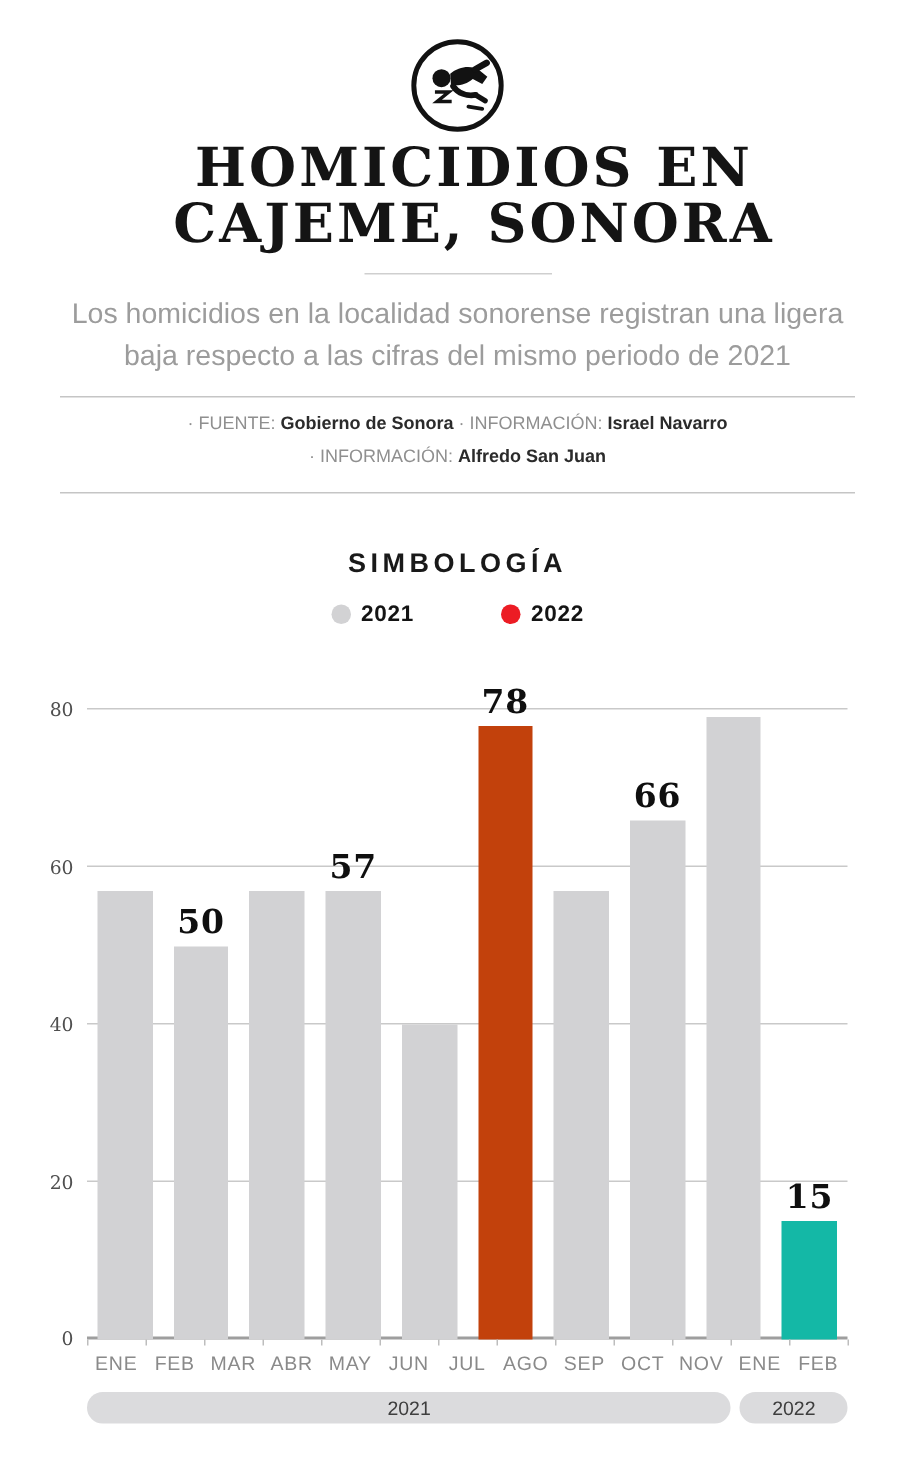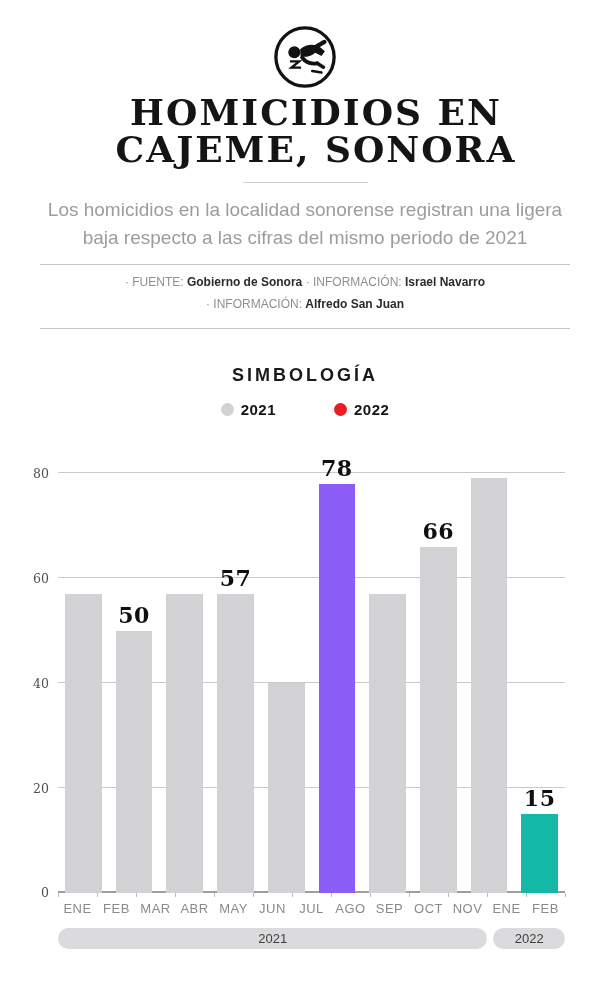--- a/index.html
+++ b/index.html
@@ -131,21 +131,21 @@
       <div class="bars">
         <div class="bar" style="height: 71.25%; background: rgb(210, 210, 212);"></div>
         <div class="bar" style="height: 62.5%; background: rgb(210, 210, 212);">
           <span class="bar-label">50</span>
         </div>
         <div class="bar" style="height: 71.25%; background: rgb(210, 210, 212);"></div>
         <div class="bar" style="height: 71.25%; background: rgb(210, 210, 212);">
           <span class="bar-label">57</span>
         </div>
         <div class="bar" style="height: 50%; background: rgb(210, 210, 212);"></div>
-        <div class="bar" style="height: 97.5%; background: #8b5cf6;">
+        <div class="bar" style="height: 97.5%; background: #c2410c;">
           <span class="bar-label">78</span>
         </div>
         <div class="bar" style="height: 71.25%; background: rgb(210, 210, 212);"></div>
         <div class="bar" style="height: 82.5%; background: rgb(210, 210, 212);">
           <span class="bar-label">66</span>
         </div>
         <div class="bar" style="height: 98.75%; background: rgb(210, 210, 212);"></div>
         <div class="bar" style="height: 18.75%; background: #14b8a6;">
           <span class="bar-label">15</span>
         </div>

